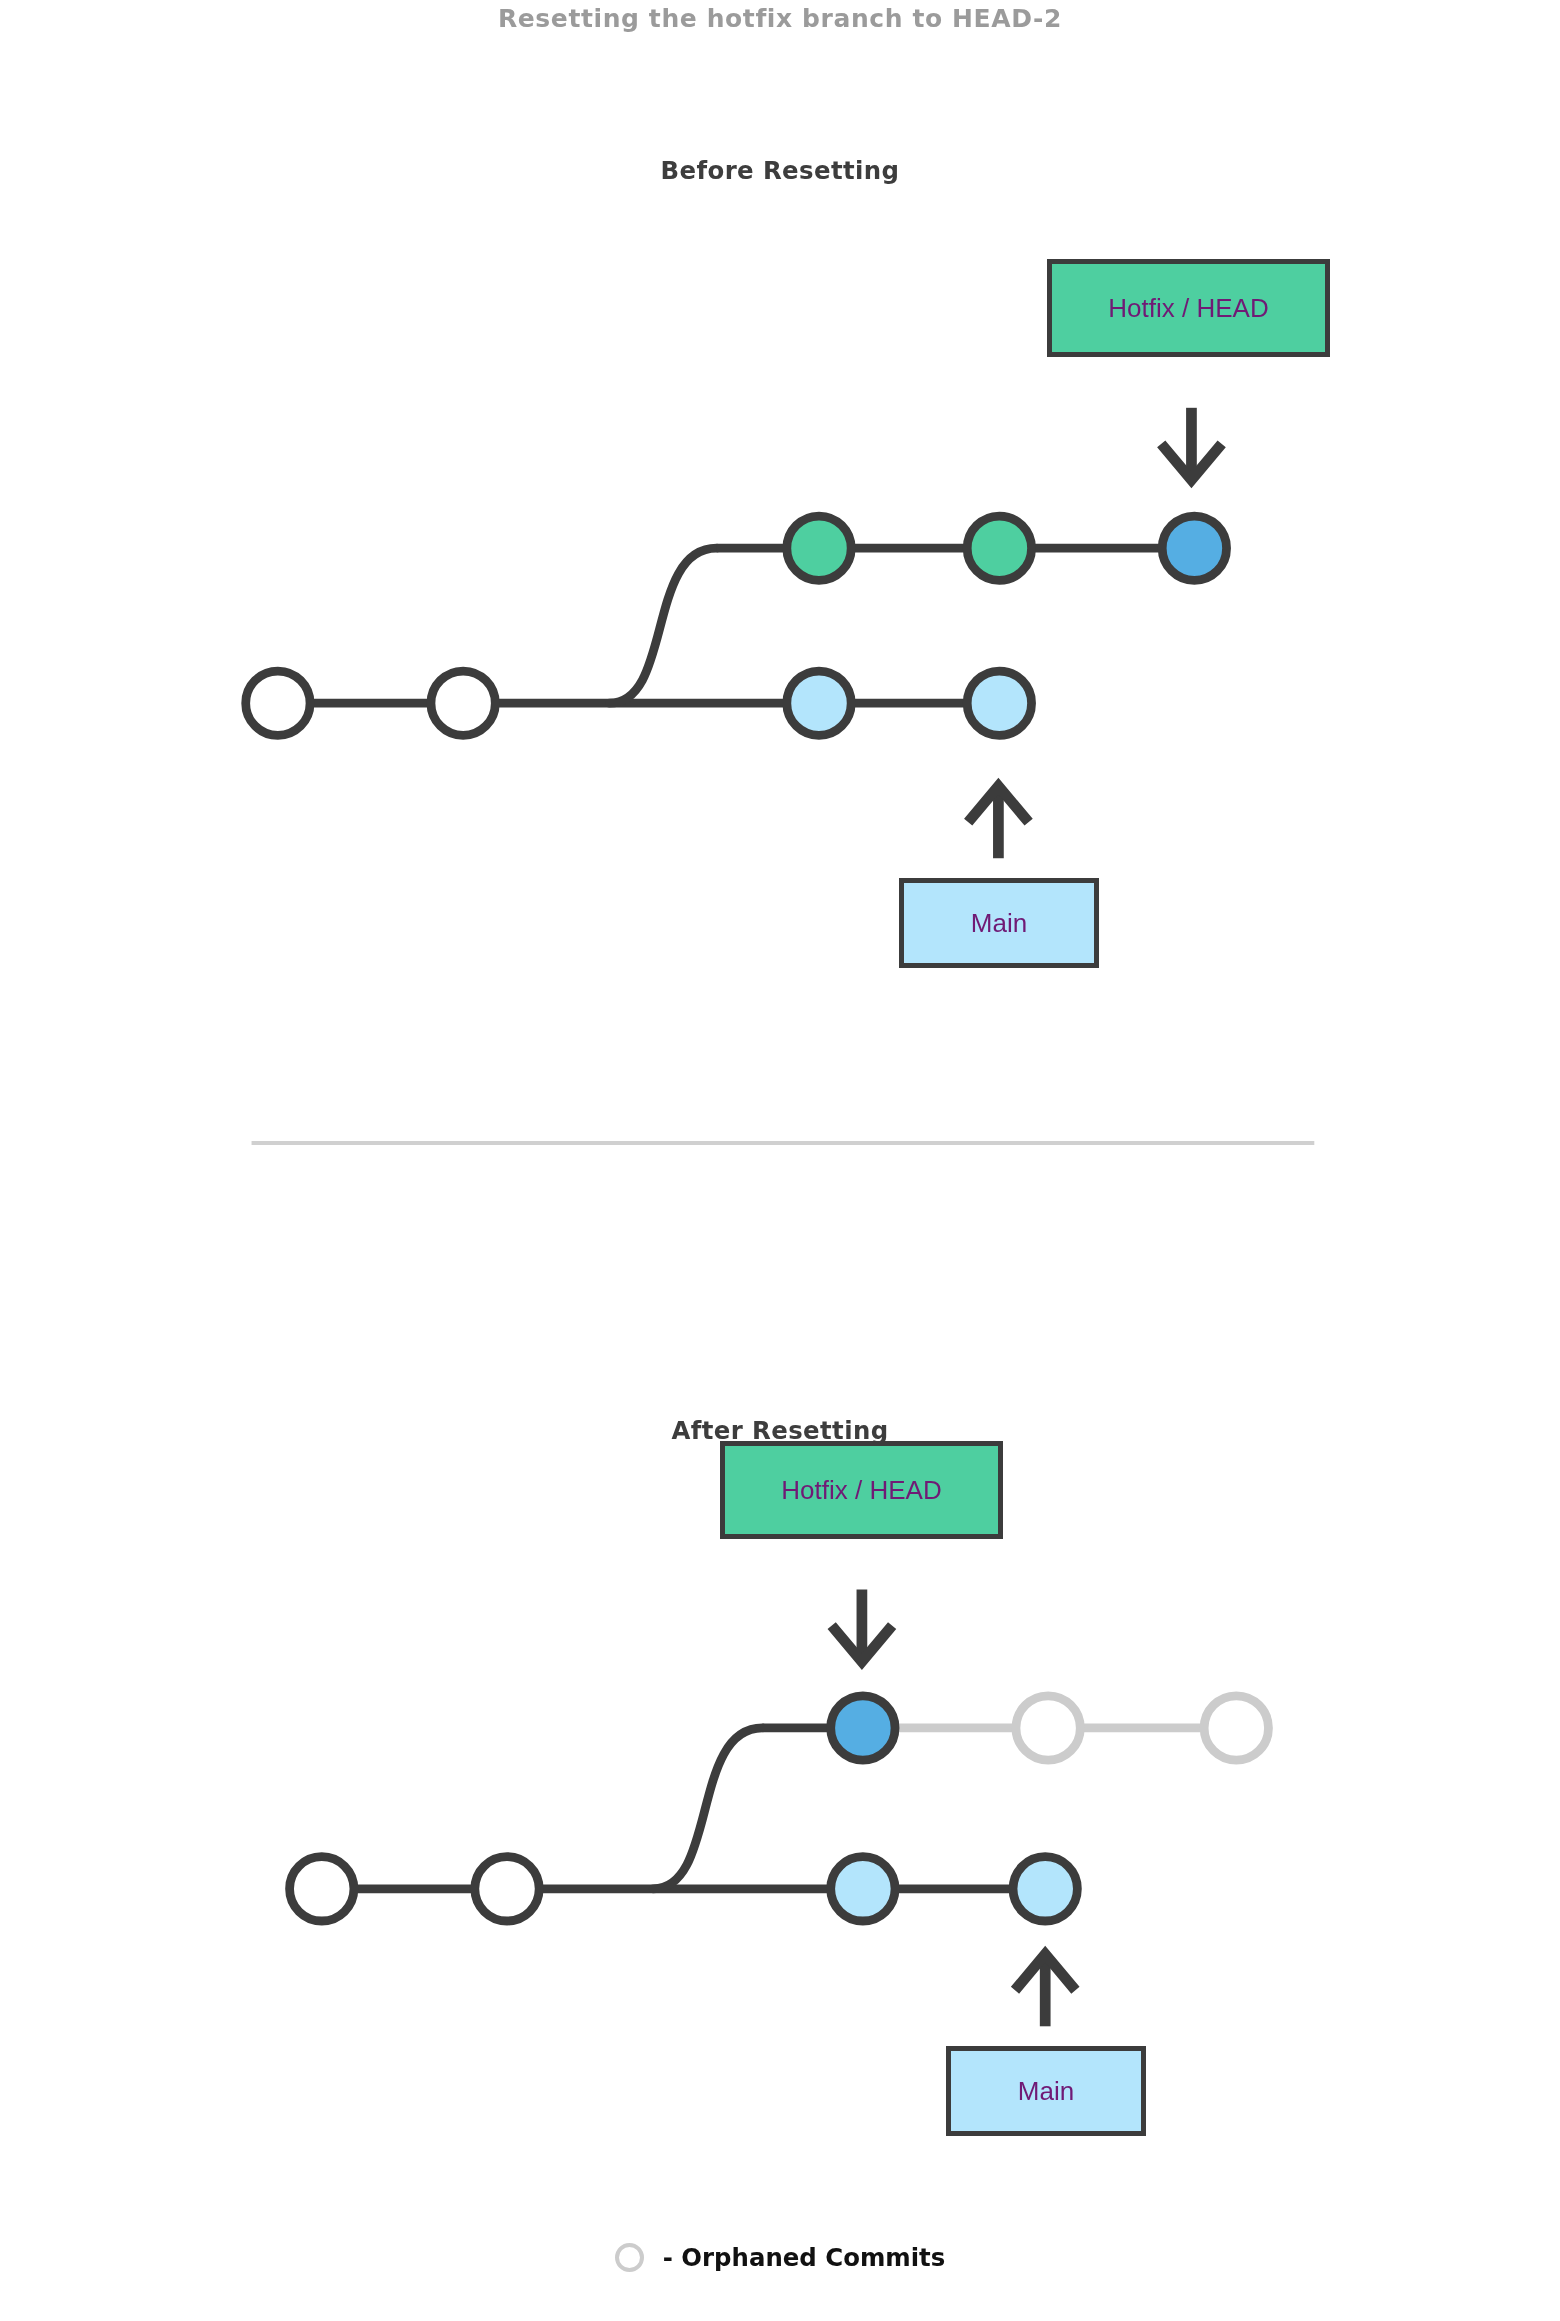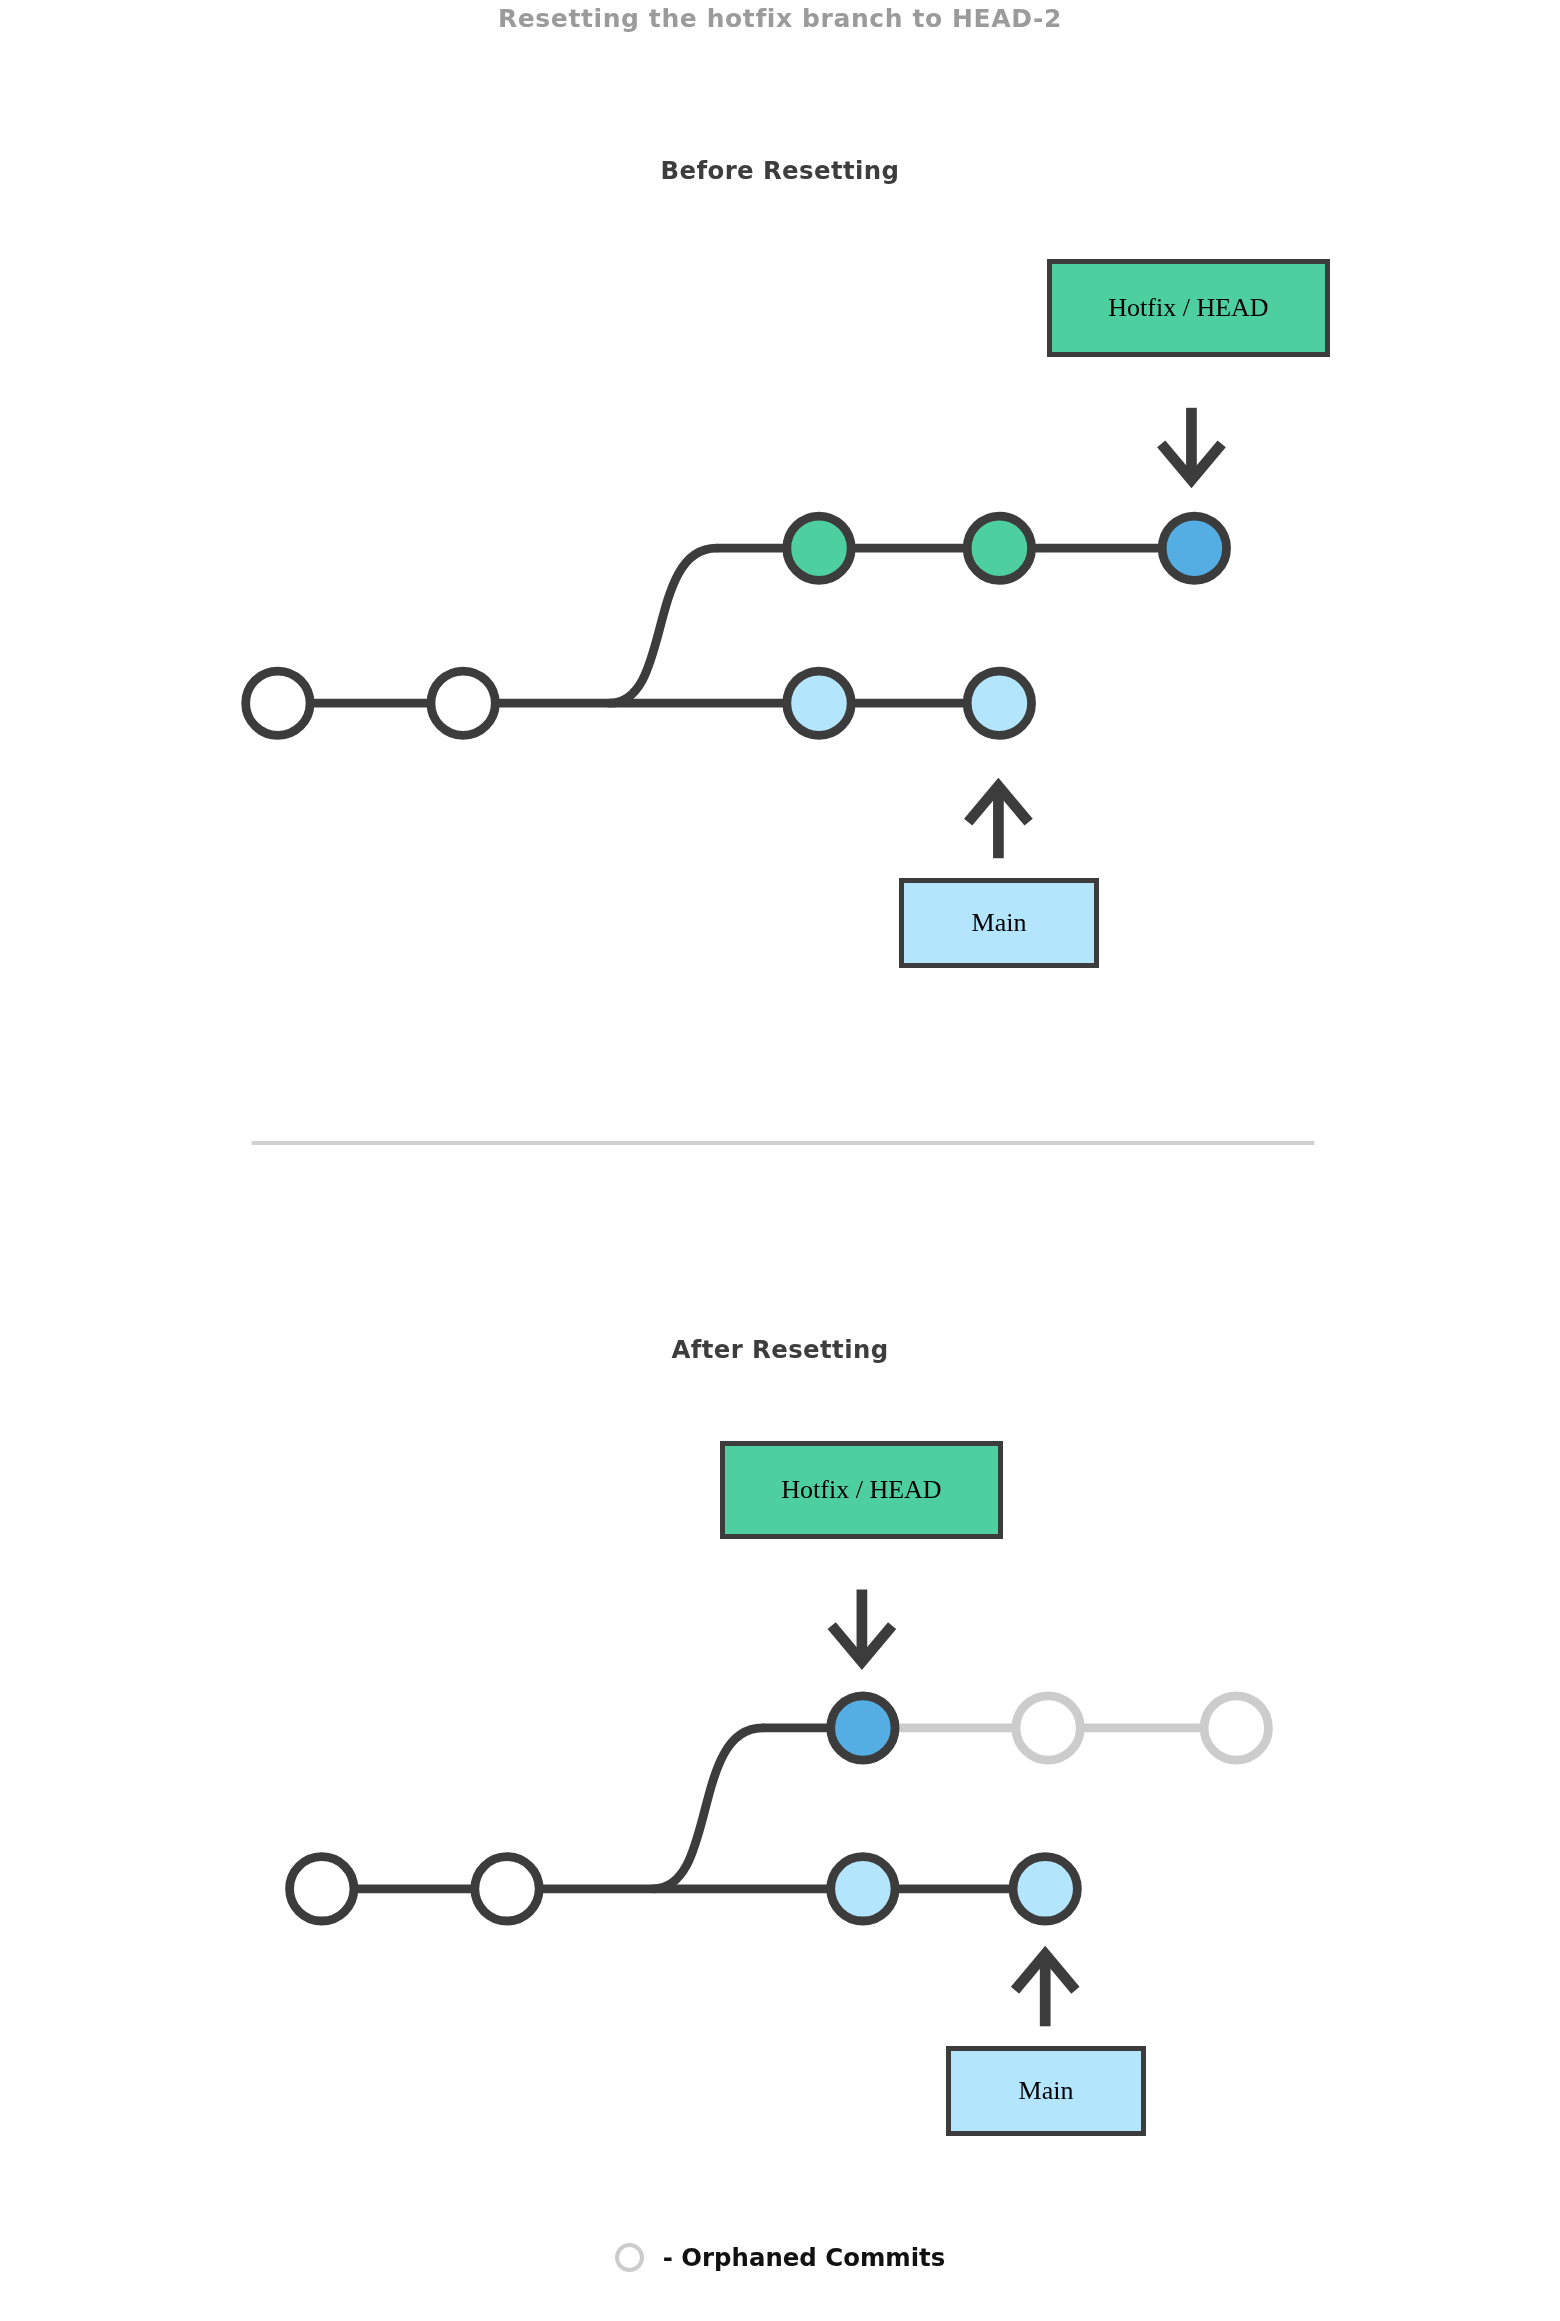--- a/index.html
+++ b/index.html
@@ -57,22 +57,22 @@
   }
 
   .label-box {
     position: absolute;
     box-sizing: border-box;
     border: 5.9px solid #3c3c3c;
     display: flex;
     align-items: center;
     justify-content: center;
     font-size: 26px;
-    color: #000000;
-    font-family: Liberation Serif, serif;
+    color: #701a75;
+    font-family: Liberation Sans, sans-serif;
   }
   .label-box.green { background: #4ecfa0; }
   .label-box.blue  { background: #b3e5fc; text-align: right; }
 
   .legend {
     position: absolute;
     left: 0;
     top: 2243px;
     width: 1560px;
     display: flex;
@@ -105,21 +105,21 @@
   <div class="section-heading" style="top:156px;text-align:center;">Before Resetting</div>
 
   <div class="label-box green" style="left:1047px; top:259px; width:283px; height:98px;">
     <span>Hotfix / HEAD</span>
   </div>
 
   <div class="label-box blue" style="left:899px; top:878px; width:200px; height:90px;">
     <span>Main</span>
   </div>
 
-  <div class="section-heading" style="top:1335px;">After Resetting</div>
+  <div class="section-heading" style="top:1416px;">After Resetting</div>
 
   <div class="label-box green" style="left:720px; top:1441px; width:283px; height:98px;">
     <span>Hotfix / HEAD</span>
   </div>
 
   <div class="label-box blue" style="left:946px; top:2046px; width:200px; height:90px;">
     <span>Main</span>
   </div>
 
   <svg class="svg-layer" viewBox="0 0 1600 2380" xmlns="http://www.w3.org/2000/svg">

